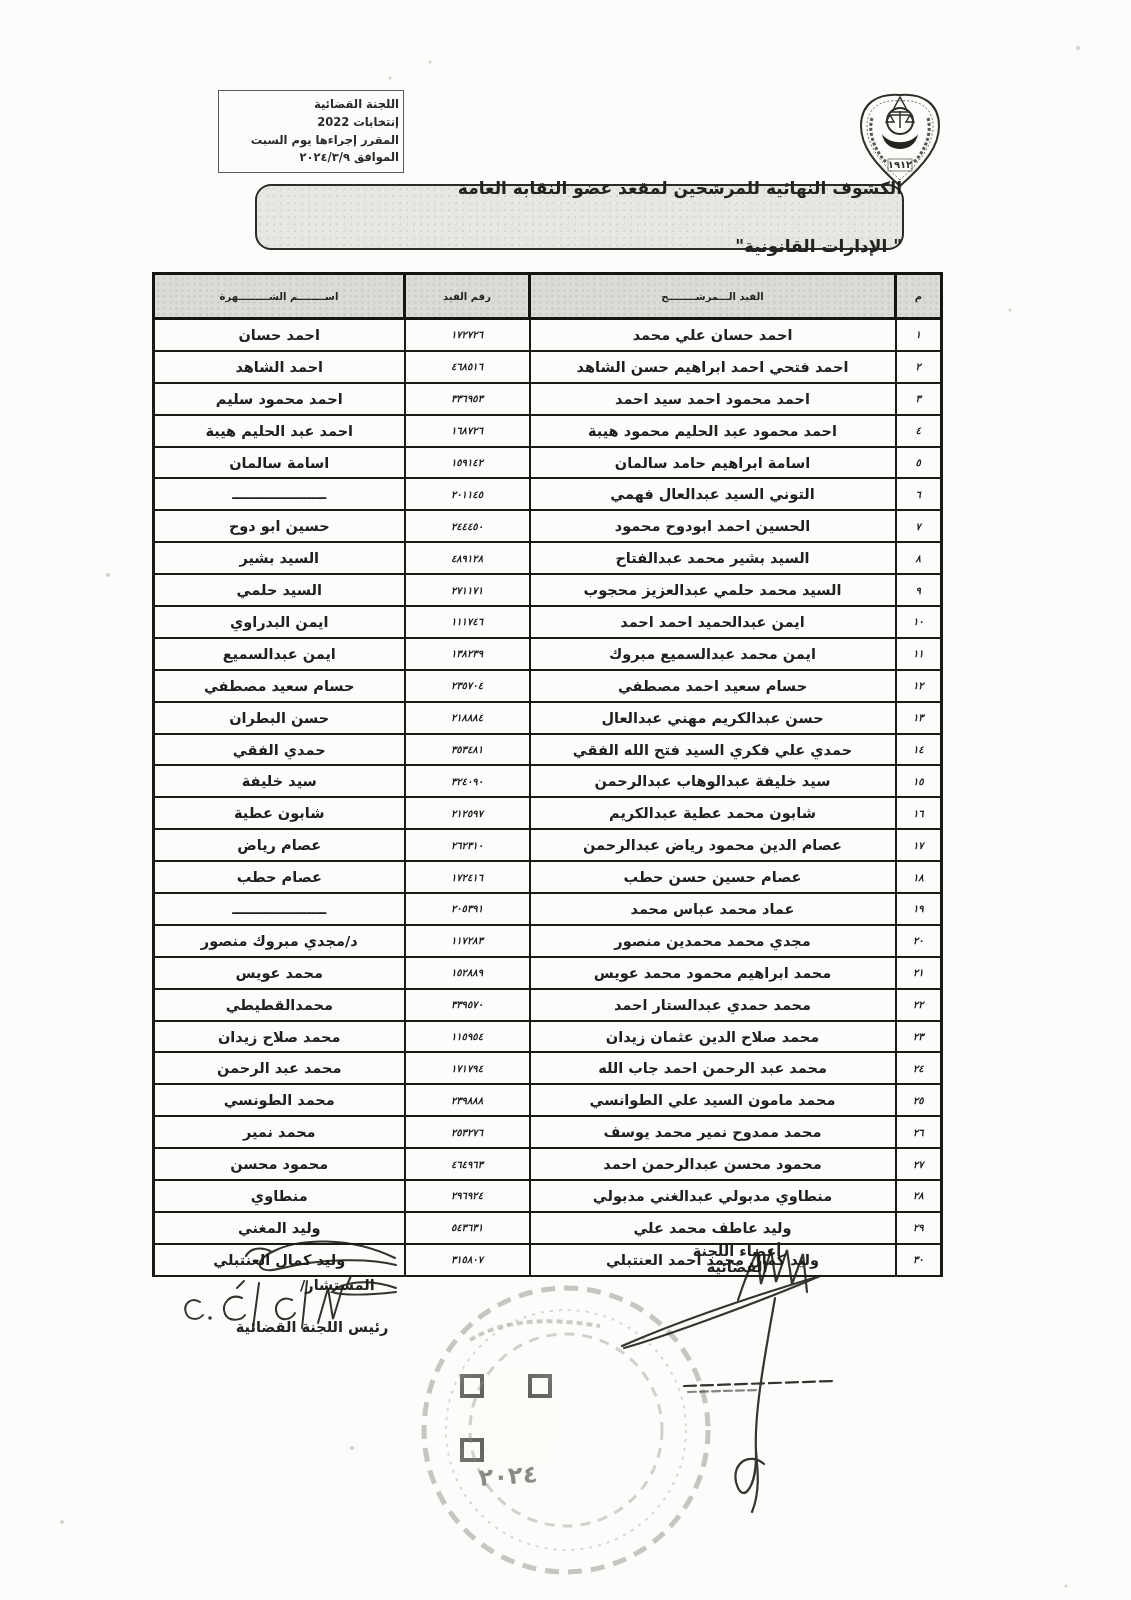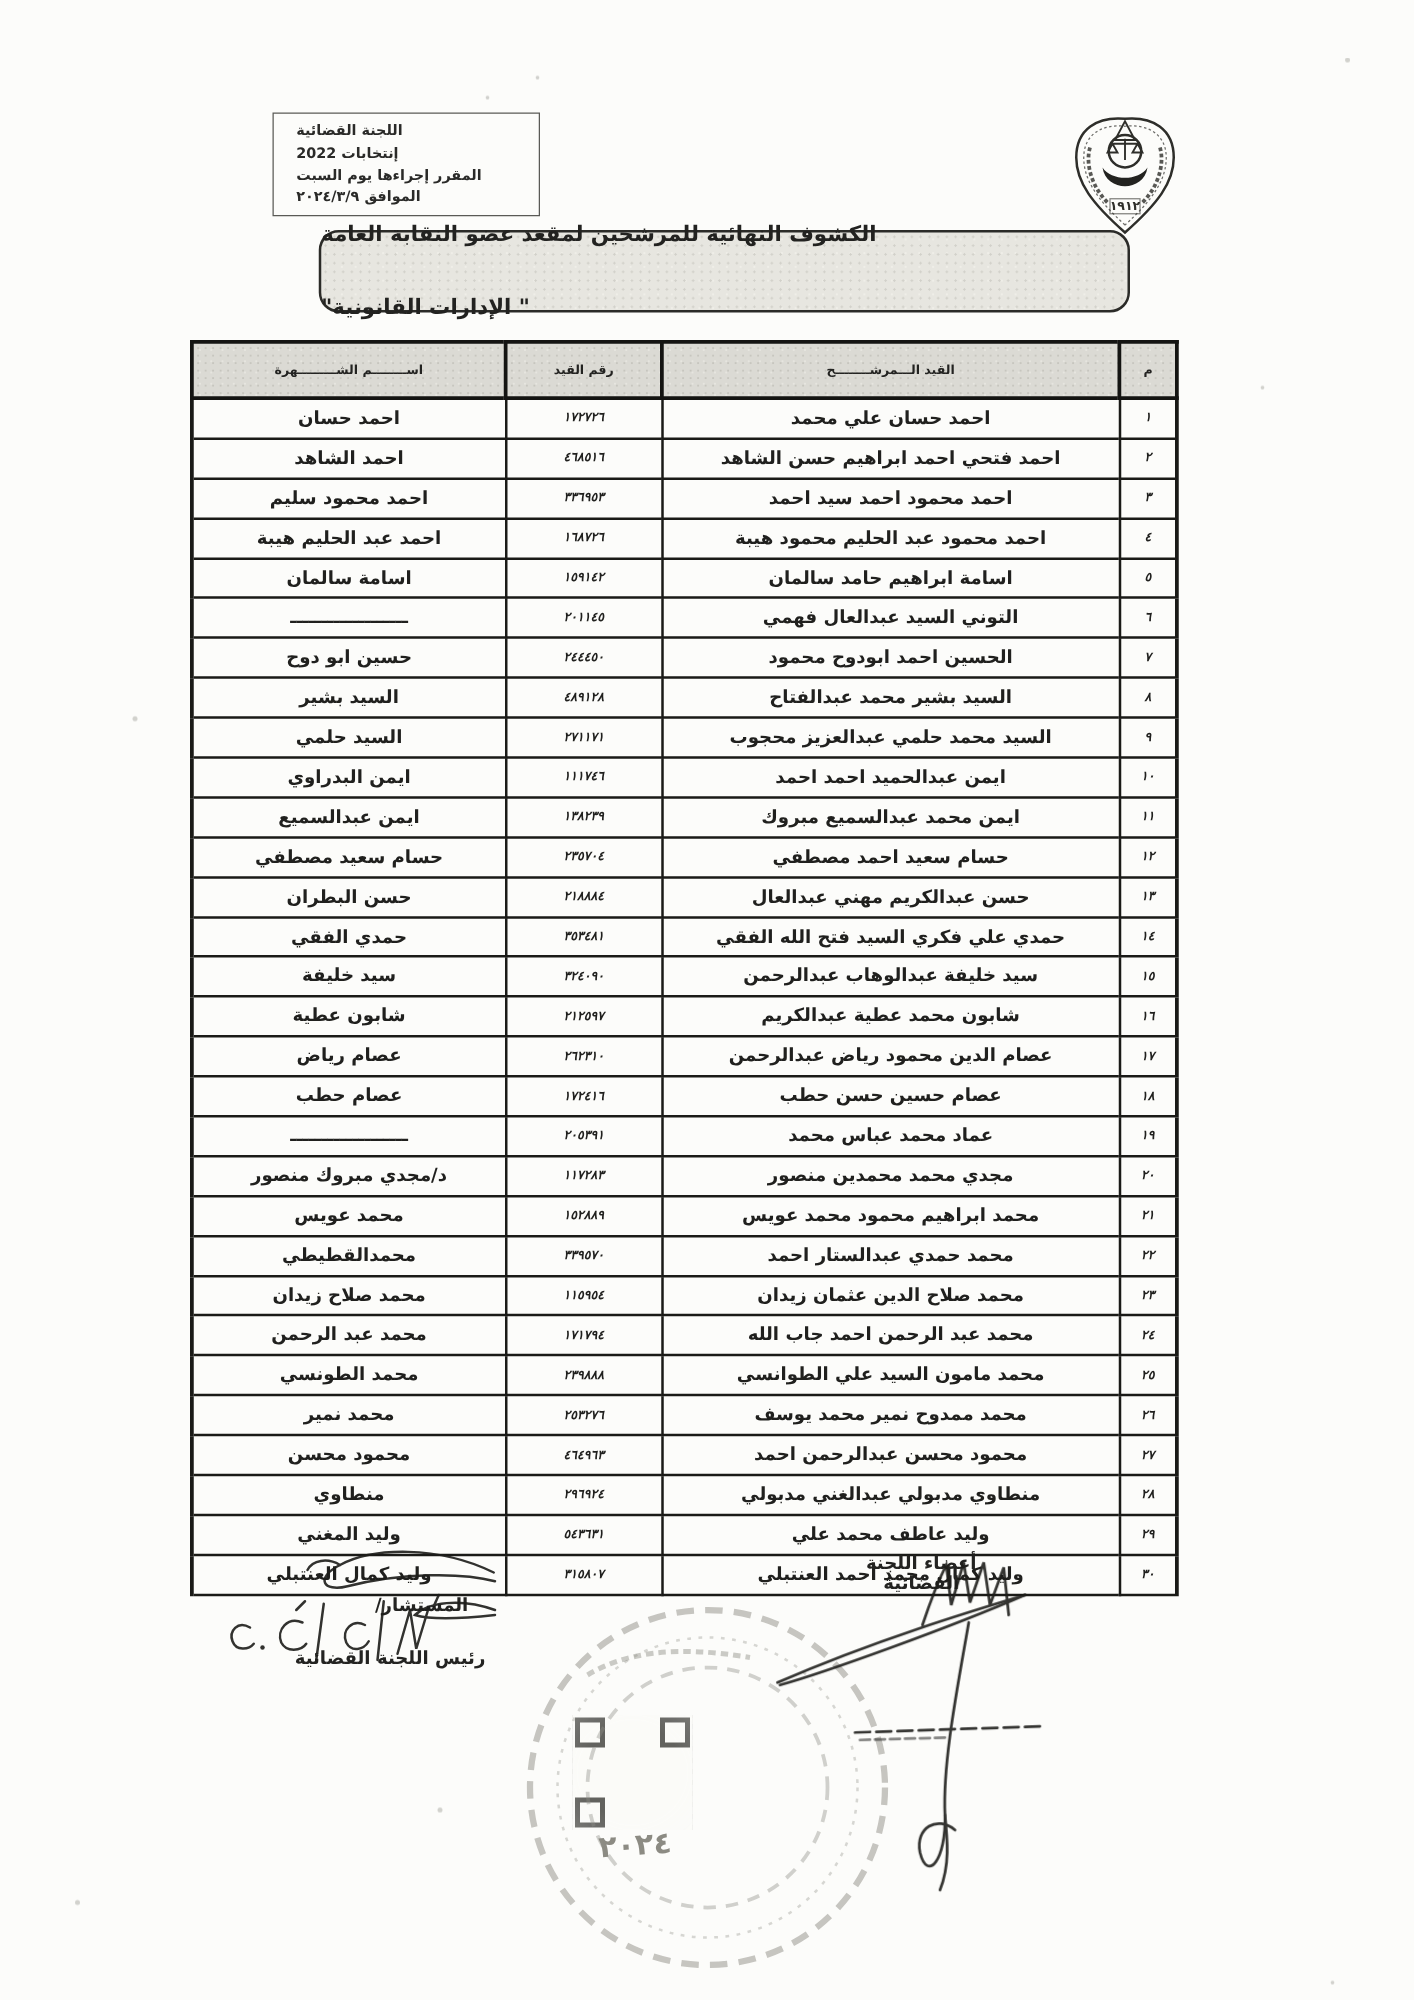--- a/index.html
+++ b/index.html
@@ -8,33 +8,33 @@
     width:1131px;height:1600px;
     background:#fcfcfa;
     font-family:"DejaVu Sans","Liberation Sans",sans-serif;
     color:#1b1b1b;
     overflow:hidden;
   }
   
   .info-box{
     position:absolute;left:218px;top:90px;width:176px;
     border:1px solid #5a5a56;
-    padding:5px 18px;
-    text-align:left;direction:rtl;
+    padding:5px 4px;
+    text-align:right;direction:rtl;
     font-size:11.5px;font-weight:bold;line-height:1.55;
     color:#2a2a28;
     background:#fcfcfa;
   }
   
   .emblem{position:absolute;left:852px;top:88px;width:96px;height:102px;}
   
   .title-box{
     position:absolute;left:255px;top:184px;width:645px;height:62px;
     border:2px solid #2b2b28;border-radius:16px;
-    display:flex;flex-direction:column;justify-content:center;align-items:flex-end;
+    display:flex;flex-direction:column;justify-content:center;align-items:flex-start;
     direction:rtl;text-align:center;
     font-weight:bold;font-size:17px;line-height:1.55;color:#222220;
     background-color:#e7e6e0;
     background-image:radial-gradient(#d2d1ca 1px,transparent 1px),radial-gradient(#efeee8 1px,transparent 1px);
     background-size:7px 7px,11px 11px;
     gap:32px;
   }
   
   .doc-table{
     position:absolute;left:152px;top:272px;width:788px;

